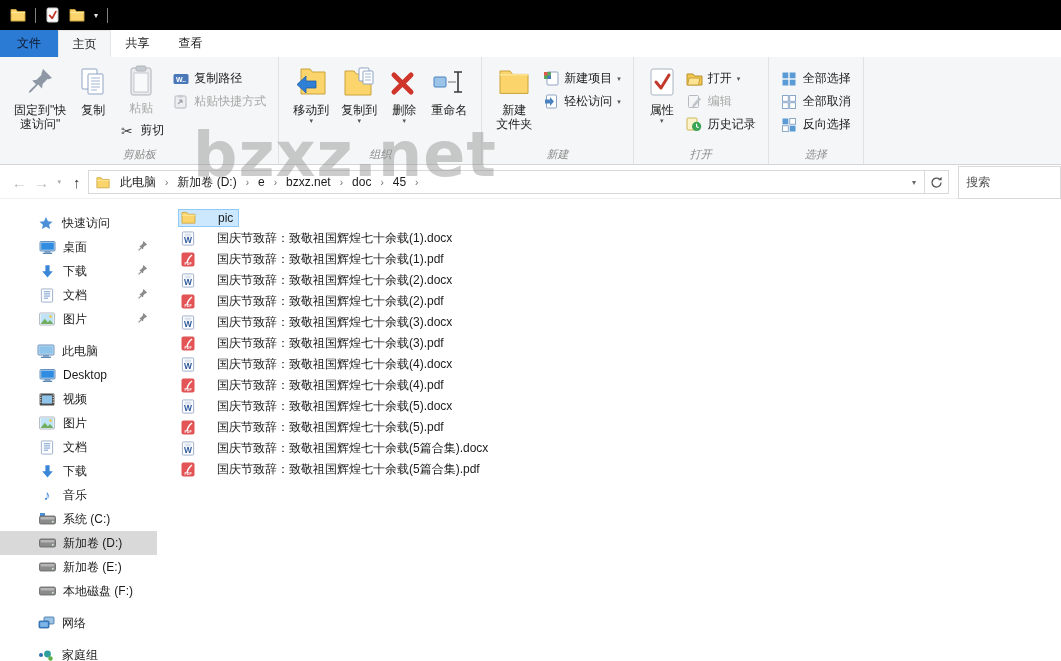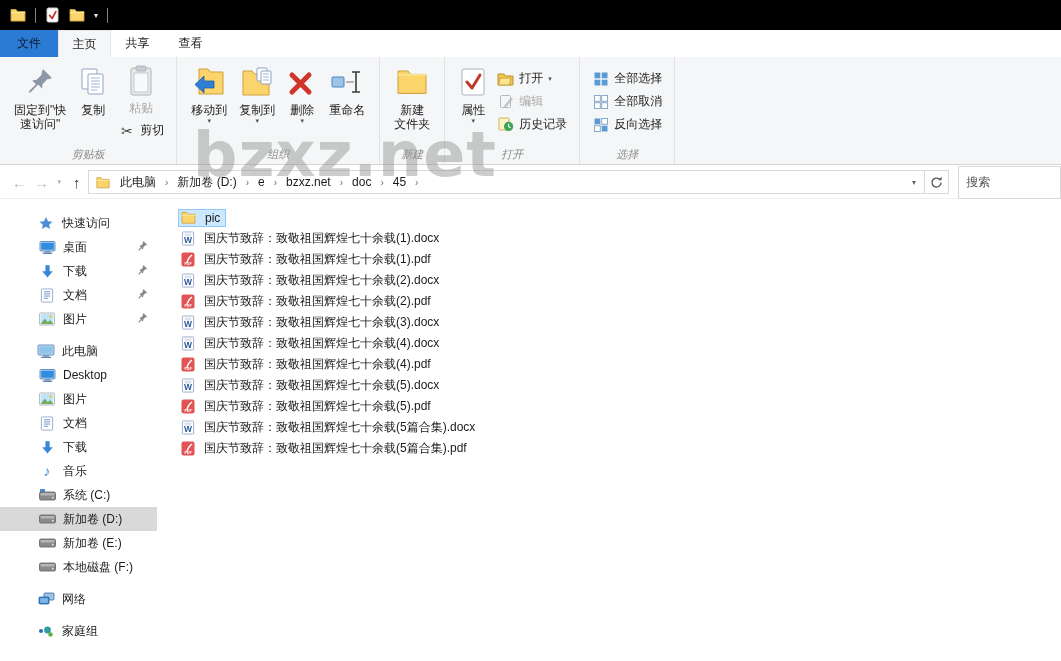--- a/index.html
+++ b/index.html
@@ -59,21 +59,21 @@
   .bodyarea { position:absolute; top:199px; left:0; right:0; bottom:0; display:flex; }
   .sidebar { width:157px; padding-top:12px; overflow:hidden; flex:none; }
   .srow { height:24px; display:flex; align-items:center; gap:7px; padding-left:38px; position:relative; white-space:nowrap; }
   .srow.top { padding-left:37px; }
   .sic { width:18px; display:flex; justify-content:center; flex:none; }
   .srow.selected { background:#d9d9d9; }
   .pin { position:absolute; right:9px; top:5px; }
   .sgap { height:8px; }
   .filelist { flex:1; padding:8px 0 0 21px; }
   .frow { height:21px; display:flex; align-items:center; }
-  .fitem { display:inline-flex; align-items:center; gap:9px; padding:1px 5px 1px 2px; border:1px solid transparent; }
+  .fitem { display:inline-flex; align-items:center; gap:22px; padding:1px 5px 1px 2px; border:1px solid transparent; }
   .fitem.selected { background:#cce8ff; border:1px solid #90c8f6; }
   .music-note { color:#3a87d8; font-size:14px; line-height:14px; }
   .cut-glyph { color:#444; font-size:14px; line-height:14px; }
 </style>
 </head>
 <body>
 
 <div class="titlebar">
   <span class="qat-btn">
       <svg width="16" height="14" viewBox="0 0 16 14">
@@ -138,20 +138,41 @@
           </span>
           <span>粘贴</span>
         </div>
         <div class="rsm">
           <span class="ric16">
             <span class="cut-glyph">✂</span>
           </span>
           <span>剪切</span>
         </div>
       </div>
+      <div class="rcol">
+        <div class="rsm">
+          <span class="ric16">
+            <svg width="16" height="12" viewBox="0 0 16 12">
+              <rect x=".5" y="1" width="15" height="10" rx="1.5" fill="#4a77b8"></rect>
+              <text x="8" y="8.8" font-size="7" font-weight="bold" fill="#fff" text-anchor="middle" font-family="Liberation Sans">W..</text>
+            </svg>
+          </span>
+          <span>复制路径</span>
+        </div>
+        <div class="rsm disabled">
+          <span class="ric16">
+            <svg width="13" height="15" viewBox="0 0 13 15">
+              <rect x="1" y="2" width="11" height="12" rx="1" fill="#eceef0" stroke="#b5bac0"></rect>
+              <rect x="4" y="1" width="5" height="2.6" rx="1" fill="#c6cbd1"></rect>
+              <path d="M4 10l4-4M8 6v3M8 6H5" stroke="#9aa0a8" stroke-width="1.1" fill="none"></path>
+            </svg>
+          </span>
+          <span>粘贴快捷方式</span>
+        </div>
+      </div>
       <div class="rgroup-label">剪贴板</div>
     </div>
     <div class="rgroup">
       <div class="rbig">
         <span class="ric">
           <svg width="34" height="30" viewBox="0 0 34 30">
             <path d="M7 2h9l2.4 3H31v22H7z" fill="#fbd46b" stroke="#caa23c"></path>
             <path d="M2 14h10v-5l9 8.5-9 8.5v-5H2z" fill="#2f7fd6" stroke="#1f5da6" stroke-width=".8" transform="translate(24,0) scale(-1,1) translate(0,0)"></path>
           </svg>
         </span>
@@ -193,20 +214,44 @@
     </div>
     <div class="rgroup">
       <div class="rbig">
         <span class="ric">
           <svg width="34" height="28" viewBox="0 0 34 28">
             <path d="M3 3h10l2.6 3.4H31v19H3z" fill="#fbd46b" stroke="#caa23c"></path>
             <path d="M3 6.8h28" stroke="#fde79b" stroke-width="1.4"></path>
           </svg>
         </span>
         <span>新建<br>文件夹</span>
+      </div>
+      <div class="rcol">
+        <div class="rsm">
+          <span class="ric16">
+            <svg width="16" height="15" viewBox="0 0 16 15">
+              <rect x="4" y="1" width="11" height="13" rx="1" fill="#fff" stroke="#8fa3c4"></rect>
+              <rect x="1" y="1" width="7" height="7" fill="#4a9e4a" opacity=".9"></rect>
+              <rect x="1" y="1" width="3.4" height="3.4" fill="#e2574c"></rect>
+              <rect x="4.6" y="4.6" width="3.4" height="3.4" fill="#4a77b8"></rect>
+            </svg>
+          </span>
+          <span>新建项目</span>
+          <span class="drop">▾</span>
+        </div>
+        <div class="rsm">
+          <span class="ric16">
+            <svg width="14" height="15" viewBox="0 0 14 15">
+              <rect x="2.5" y="1" width="10" height="13" rx="1" fill="#fff" stroke="#8fa3c4"></rect>
+              <path d="M1 5.5h5V3l4 4.5-4 4.5V9.5H1z" fill="#4a82c0"></path>
+            </svg>
+          </span>
+          <span>轻松访问</span>
+          <span class="drop">▾</span>
+        </div>
       </div>
       <div class="rgroup-label">新建</div>
     </div>
     <div class="rgroup">
       <div class="rbig">
         <span class="ric">
           <svg width="28" height="30" viewBox="0 0 28 30">
             <rect x="3" y="2" width="22" height="26" rx="2" fill="#fff" stroke="#a9b4c2"></rect>
             <path d="M8 15l5 6L21 8" fill="none" stroke="#c0392b" stroke-width="3" stroke-linecap="round" stroke-linejoin="round"></path>
           </svg>
@@ -407,20 +452,30 @@
             <rect x="1" y="1.5" width="15" height="9.5" rx="1" fill="#bcd8ef" stroke="#5b87b5" stroke-width=".9"></rect>
             <rect x="2.2" y="2.7" width="12.6" height="7" fill="#2f8ce0"></rect>
             <rect x="5.5" y="11.3" width="6" height="1.3" fill="#5b87b5"></rect>
             <rect x="3.8" y="12.7" width="9.4" height="1.3" fill="#5b87b5"></rect>
           </svg>
         </span>
         <span>Desktop</span>
       </div>
       <div class="srow">
         <span class="sic" style="display: inline-flex;">
+          <svg width="16" height="13" viewBox="0 0 16 13">
+            <rect x=".6" y=".6" width="14.8" height="11.8" rx="1" fill="#4a4a4a"></rect>
+            <rect x="3" y="2.4" width="10" height="8.2" fill="#8ec3ea"></rect>
+            <path d="M1 2h1.4M1 4.4h1.4M1 6.8h1.4M1 9.2h1.4M13.6 2H15M13.6 4.4H15M13.6 6.8H15M13.6 9.2H15" stroke="#ddd" stroke-width="1"></path>
+          </svg>
+        </span>
+        <span>视频</span>
+      </div>
+      <div class="srow">
+        <span class="sic" style="display: inline-flex;">
           <svg width="16" height="14" viewBox="0 0 16 14">
             <rect x=".6" y="1" width="14.8" height="12" rx="1" fill="#fff" stroke="#9aa5b1" stroke-width=".8"></rect>
             <rect x="1.6" y="2" width="12.8" height="10" fill="#bfe3f7"></rect>
             <path d="M1.6 12l4.2-5.2 3 3.4 2.2-2.2 3.4 4z" fill="#6fae5f"></path>
             <circle cx="11.6" cy="4.6" r="1.3" fill="#f5c542"></circle>
           </svg>
         </span>
         <span>图片</span>
       </div>
       <div class="srow">
@@ -578,20 +633,32 @@
               <path d="M3.4 3.4h7.2M3.4 5.2h7.2" stroke="#b9c7de" stroke-width=".8"></path>
               <text x="7" y="12.6" font-size="9" font-weight="bold" fill="#2b579a" text-anchor="middle" font-family="Liberation Sans">W</text>
             </svg>
           </span>
           <span>国庆节致辞：致敬祖国辉煌七十余载(3).docx</span>
         </span>
       </div>
       <div class="frow">
         <span class="fitem">
           <span style="display: inline-flex;">
+            <svg width="14" height="15" viewBox="0 0 14 15">
+              <rect x=".5" y=".5" width="13" height="14" rx="2" fill="#e25455"></rect>
+              <path d="M10.8 2.6C8.4 4 6.3 6.6 5.2 10.4l1.3.5C7.6 7.6 9 5.2 11.4 3.4z" fill="#fff"></path>
+              <text x="7" y="13.4" font-size="3.6" font-weight="bold" fill="#fff" text-anchor="middle" font-family="Liberation Sans">PDF</text>
+            </svg>
+          </span>
+          <span>国庆节致辞：致敬祖国辉煌七十余载(3).pdf</span>
+        </span>
+      </div>
+      <div class="frow">
+        <span class="fitem">
+          <span style="display: inline-flex;">
             <svg width="14" height="15" viewBox="0 0 14 16">
               <rect x="1" y="1" width="12" height="14" rx="1" fill="#fff" stroke="#8fa3c4" stroke-width=".9"></rect>
               <path d="M3.4 3.4h7.2M3.4 5.2h7.2" stroke="#b9c7de" stroke-width=".8"></path>
               <text x="7" y="12.6" font-size="9" font-weight="bold" fill="#2b579a" text-anchor="middle" font-family="Liberation Sans">W</text>
             </svg>
           </span>
           <span>国庆节致辞：致敬祖国辉煌七十余载(4).docx</span>
         </span>
       </div>
       <div class="frow">

